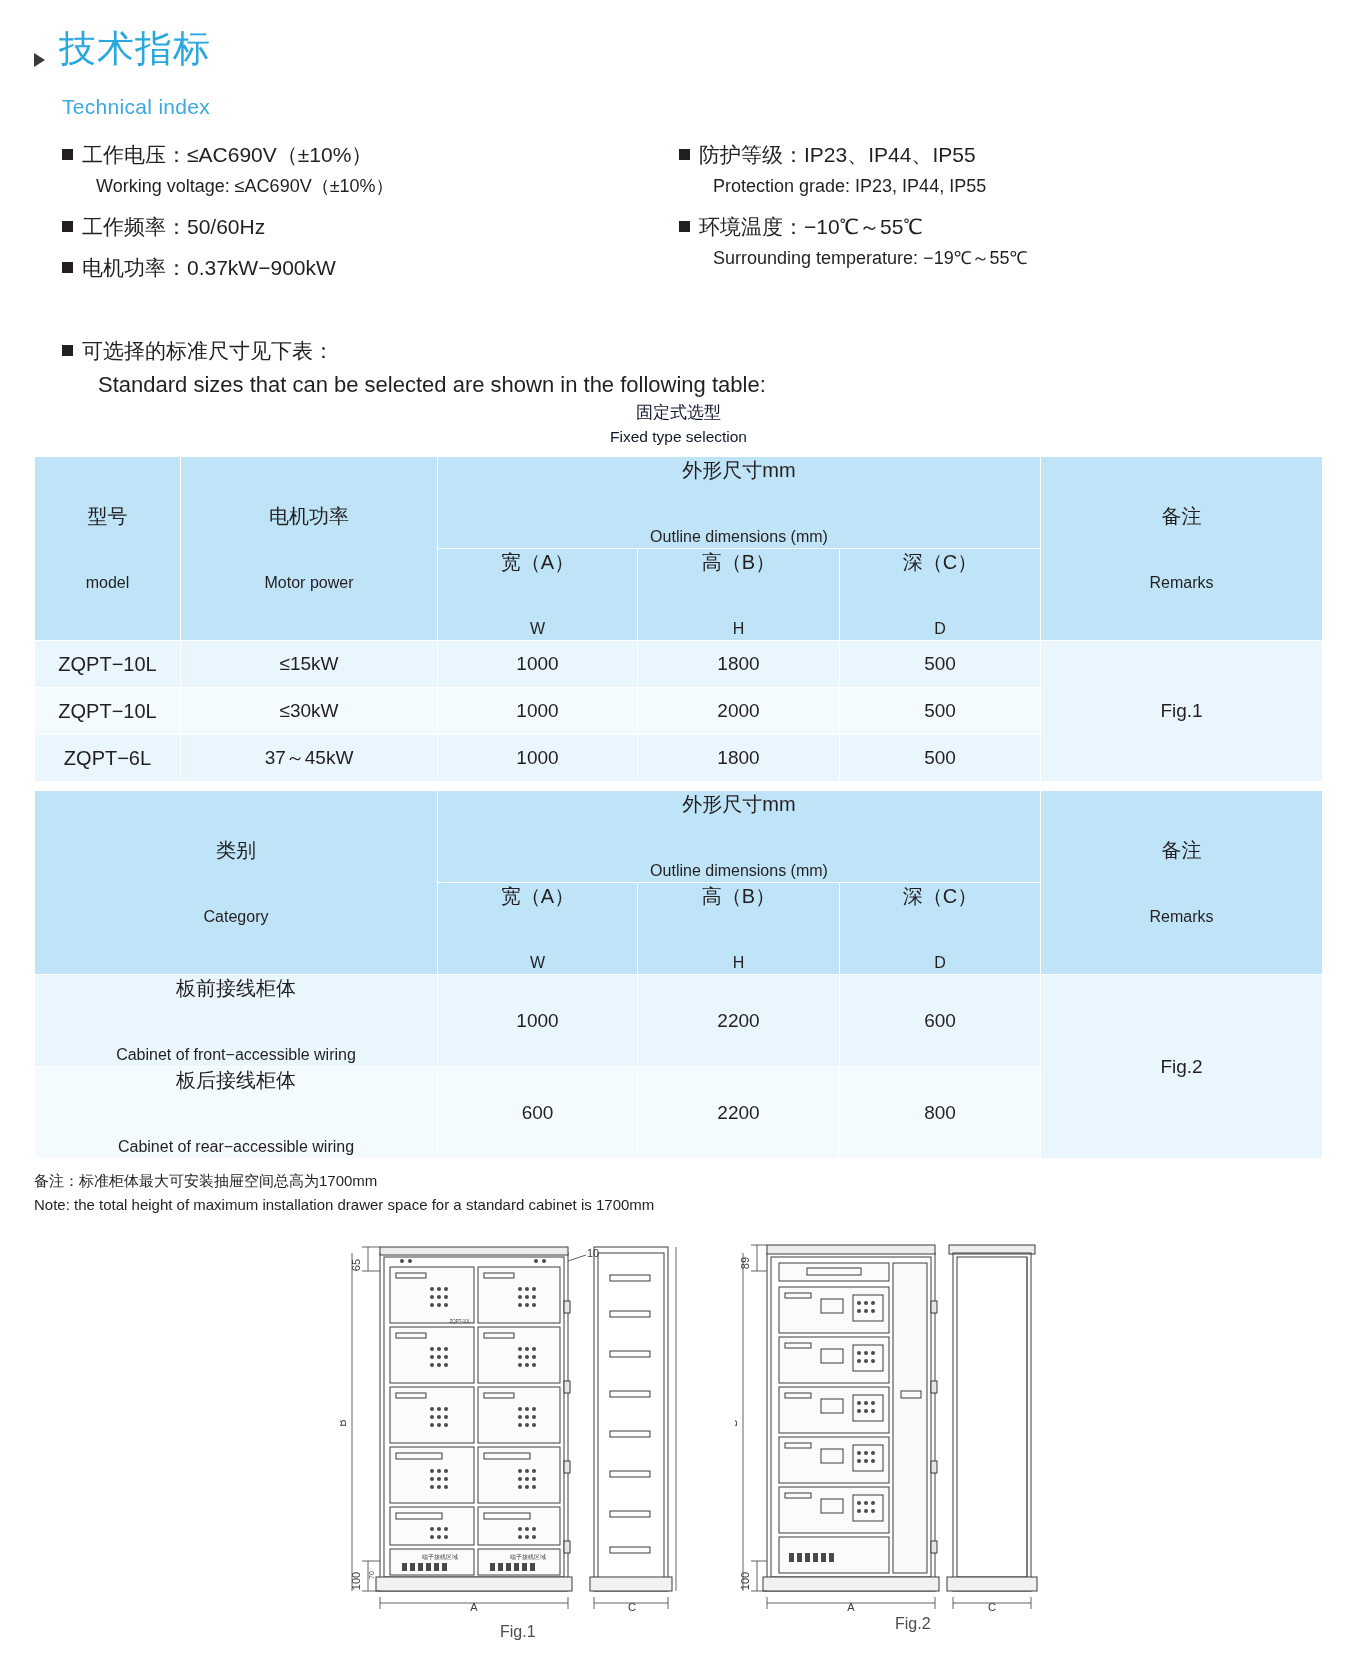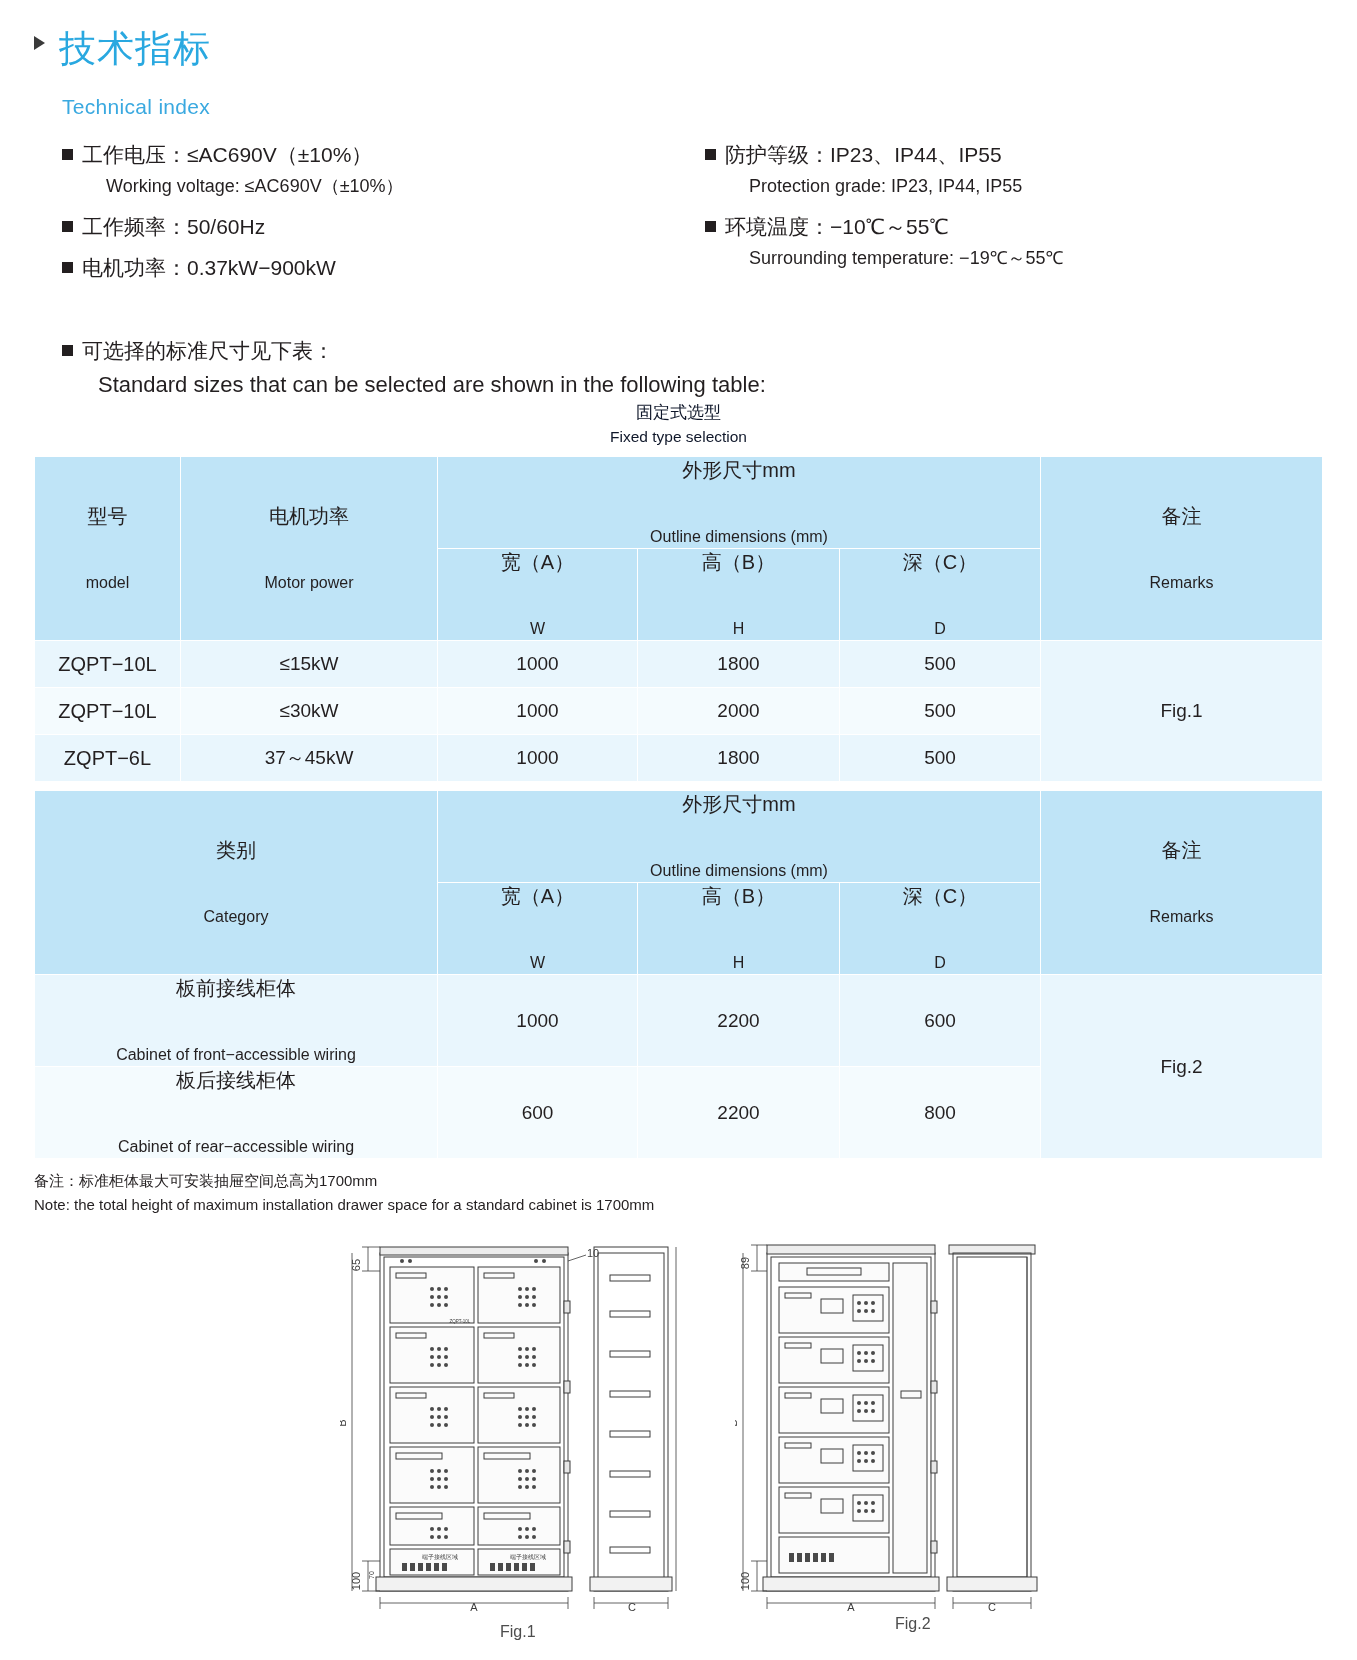--- a/index.html
+++ b/index.html
@@ -16,21 +16,21 @@
     overflow: hidden;
   }
 
   
   .page {
     padding: 0;
     position: relative;
   }
   .title-row {
     display: flex;
-    align-items: flex-start;
+    align-items: flex-end;
     margin: 30px 8px 0 34px;
   }
   .tri-icon {
     width: 0; height: 0;
     border-left: 11px solid #3a3a3a;
     border-top: 7px solid transparent;
     border-bottom: 7px solid transparent;
     margin-right: 14px;
     margin-top: 6px;
   }
@@ -51,40 +51,40 @@
   .specs {
     position: relative;
     margin: 22px 0 0 0;
     height: 260px;
   }
   .spec-col {
     position: absolute;
     top: 0;
   }
   .col-left { left: 62px; width: 620px; }
-  .col-right { left: 705px; width: 620px; }
+  .col-right { left: 679px; width: 620px; }
   .spec-item { margin-bottom: 14px; }
   .spec-cn {
     font-size: 21px;
     color: #231f20;
     display: flex;
     align-items: flex-start;
     line-height: 1.3;
   }
   .sq {
     width: 11px; height: 11px;
     background: #231f20;
     display: inline-block;
     margin: 8px 9px 0 0;
     flex: none;
   }
   .spec-en {
     font-size: 18px;
     color: #231f20;
-    margin: 7px 0 0 44px;
+    margin: 7px 0 0 34px;
     line-height: 1.3;
   }
   .spec-wide { margin-top: 26px; }
   .spec-wide .spec-en { margin-left: 36px; font-size: 22px; }
 
   
   .tbl-label {
     font-size: 17px;
     line-height: 1.45;
     color: #0f172a;

